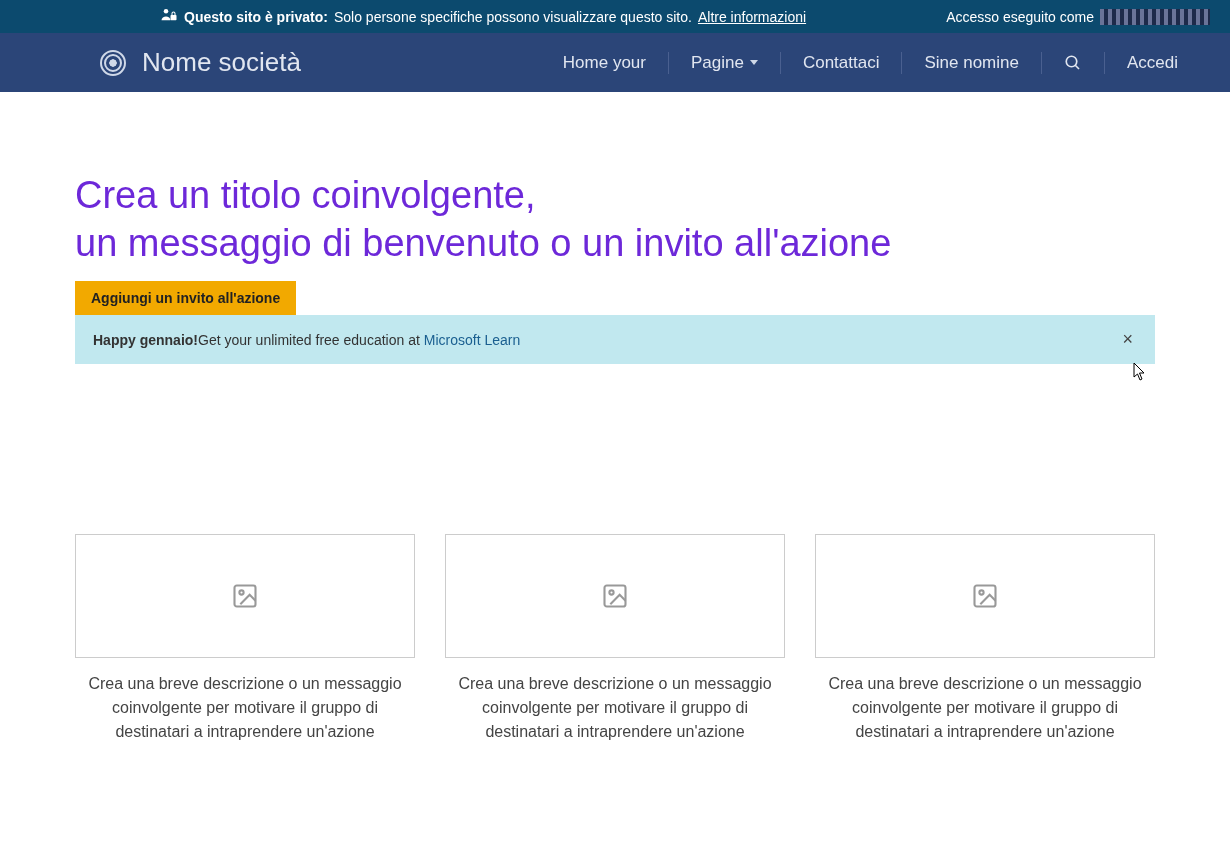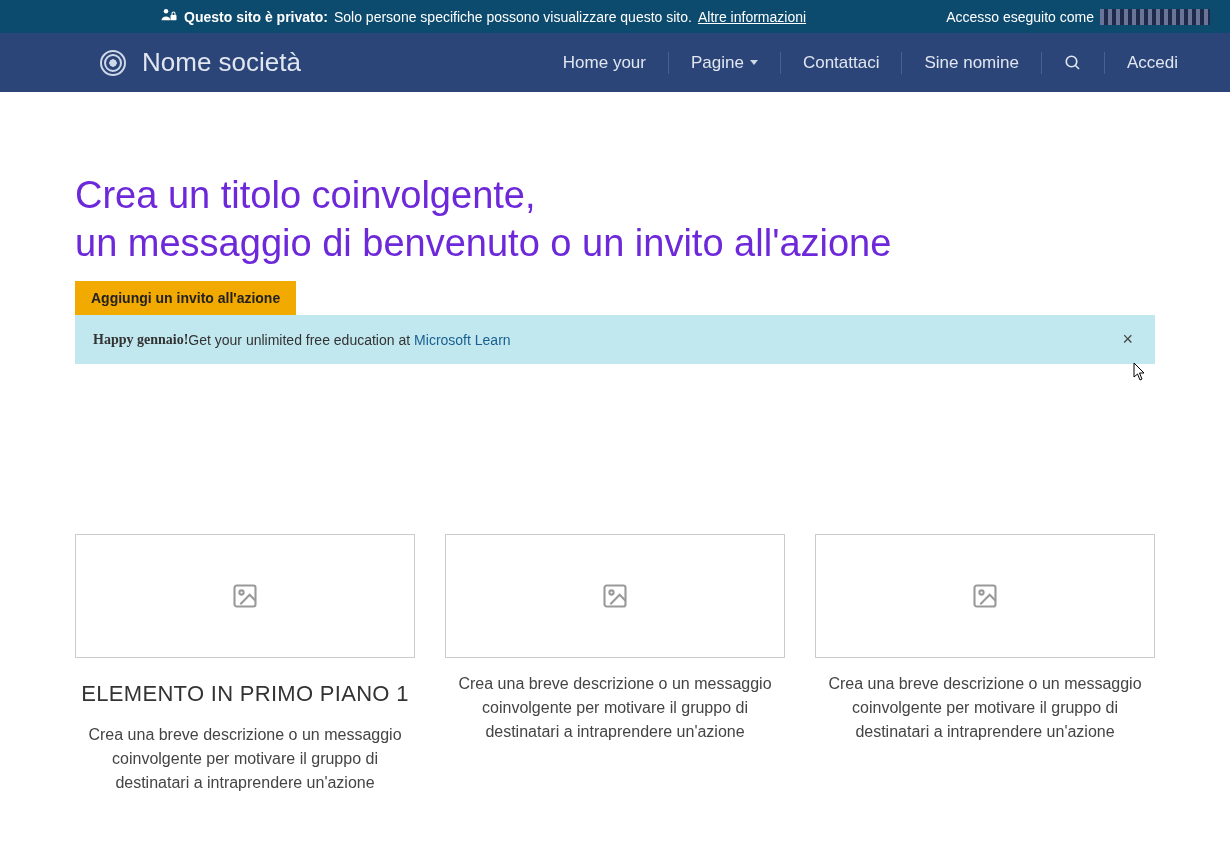--- a/index.html
+++ b/index.html
@@ -19,21 +19,21 @@
   .nav-item { padding: 0 22px; font-size: 17px; cursor: pointer; position: relative; display: flex; align-items: center; gap: 6px; }
   .nav-sep { width: 1px; height: 22px; background: #4a6090; }
   .caret-down { width:0; height:0; border-left:4px solid transparent; border-right:4px solid transparent; border-top:5px solid #cfd8e8; }
   .search-icon svg { width:18px; height:18px; stroke:#e1e6f0; }
   
   .main { max-width: 1120px; margin: 0 auto; padding: 80px 20px 40px; }
   .hero-title { font-size: 38px; font-weight: 400; line-height: 1.25; color: #6d28d9; }
   .cta-btn { margin-top: 14px; background: #f2a900; color: #222; border: none; padding: 9px 16px; font-size: 14px; font-weight: 600; cursor: pointer; }
   
   .banner { margin-top: 0; background: #c1e8ef; padding: 14px 18px; display: flex; align-items: center; font-size: 14px; color: #333; position: relative; }
-  .banner .bold { font-weight: 700; font-family: Liberation Serif, serif; }
+  .banner .bold { font-weight: 700; }
   .banner .link { color: #1a5f90; margin-left: 4px; cursor: pointer; }
   .banner .close { margin-left: auto; font-size: 18px; color: #444; cursor: pointer; padding: 0 4px; }
   
   .cursor-arrow { position: absolute; right: 8px; bottom: -18px; }
   
   .cards { display: flex; gap: 30px; margin-top: 170px; }
   .card { flex: 1; text-align: center; }
   .card-img { border: 1px solid #ccc; height: 124px; display: flex; align-items: center; justify-content: center; background: #fff; }
   .card-img svg { width: 28px; height: 28px; stroke: #999; fill: none; }
   .card-title { font-size: 22px; font-weight: 400; margin-top: 22px; line-height: 1.3; letter-spacing: 0.3px; }
@@ -119,21 +119,20 @@
 
   <div class="cards">
     <div class="card">
       <div class="card-img">
         <svg viewBox="0 0 24 24" stroke-width="1.8">
             <rect x="3" y="3" width="18" height="18" rx="2"></rect>
             <circle cx="9" cy="9" r="1.8"></circle>
             <path d="M21 16l-5-5-8 8"></path>
           </svg>
       </div>
-      <h3 class="card-title">ELEMENTO IN PRIMO PIANO 1</h3>
       <p class="card-desc">Crea una breve descrizione o un messaggio coinvolgente per motivare il gruppo di destinatari a intraprendere un'azione</p>
     </div>
     <div class="card">
       <div class="card-img">
         <svg viewBox="0 0 24 24" stroke-width="1.8">
             <rect x="3" y="3" width="18" height="18" rx="2"></rect>
             <circle cx="9" cy="9" r="1.8"></circle>
             <path d="M21 16l-5-5-8 8"></path>
           </svg>
       </div>

